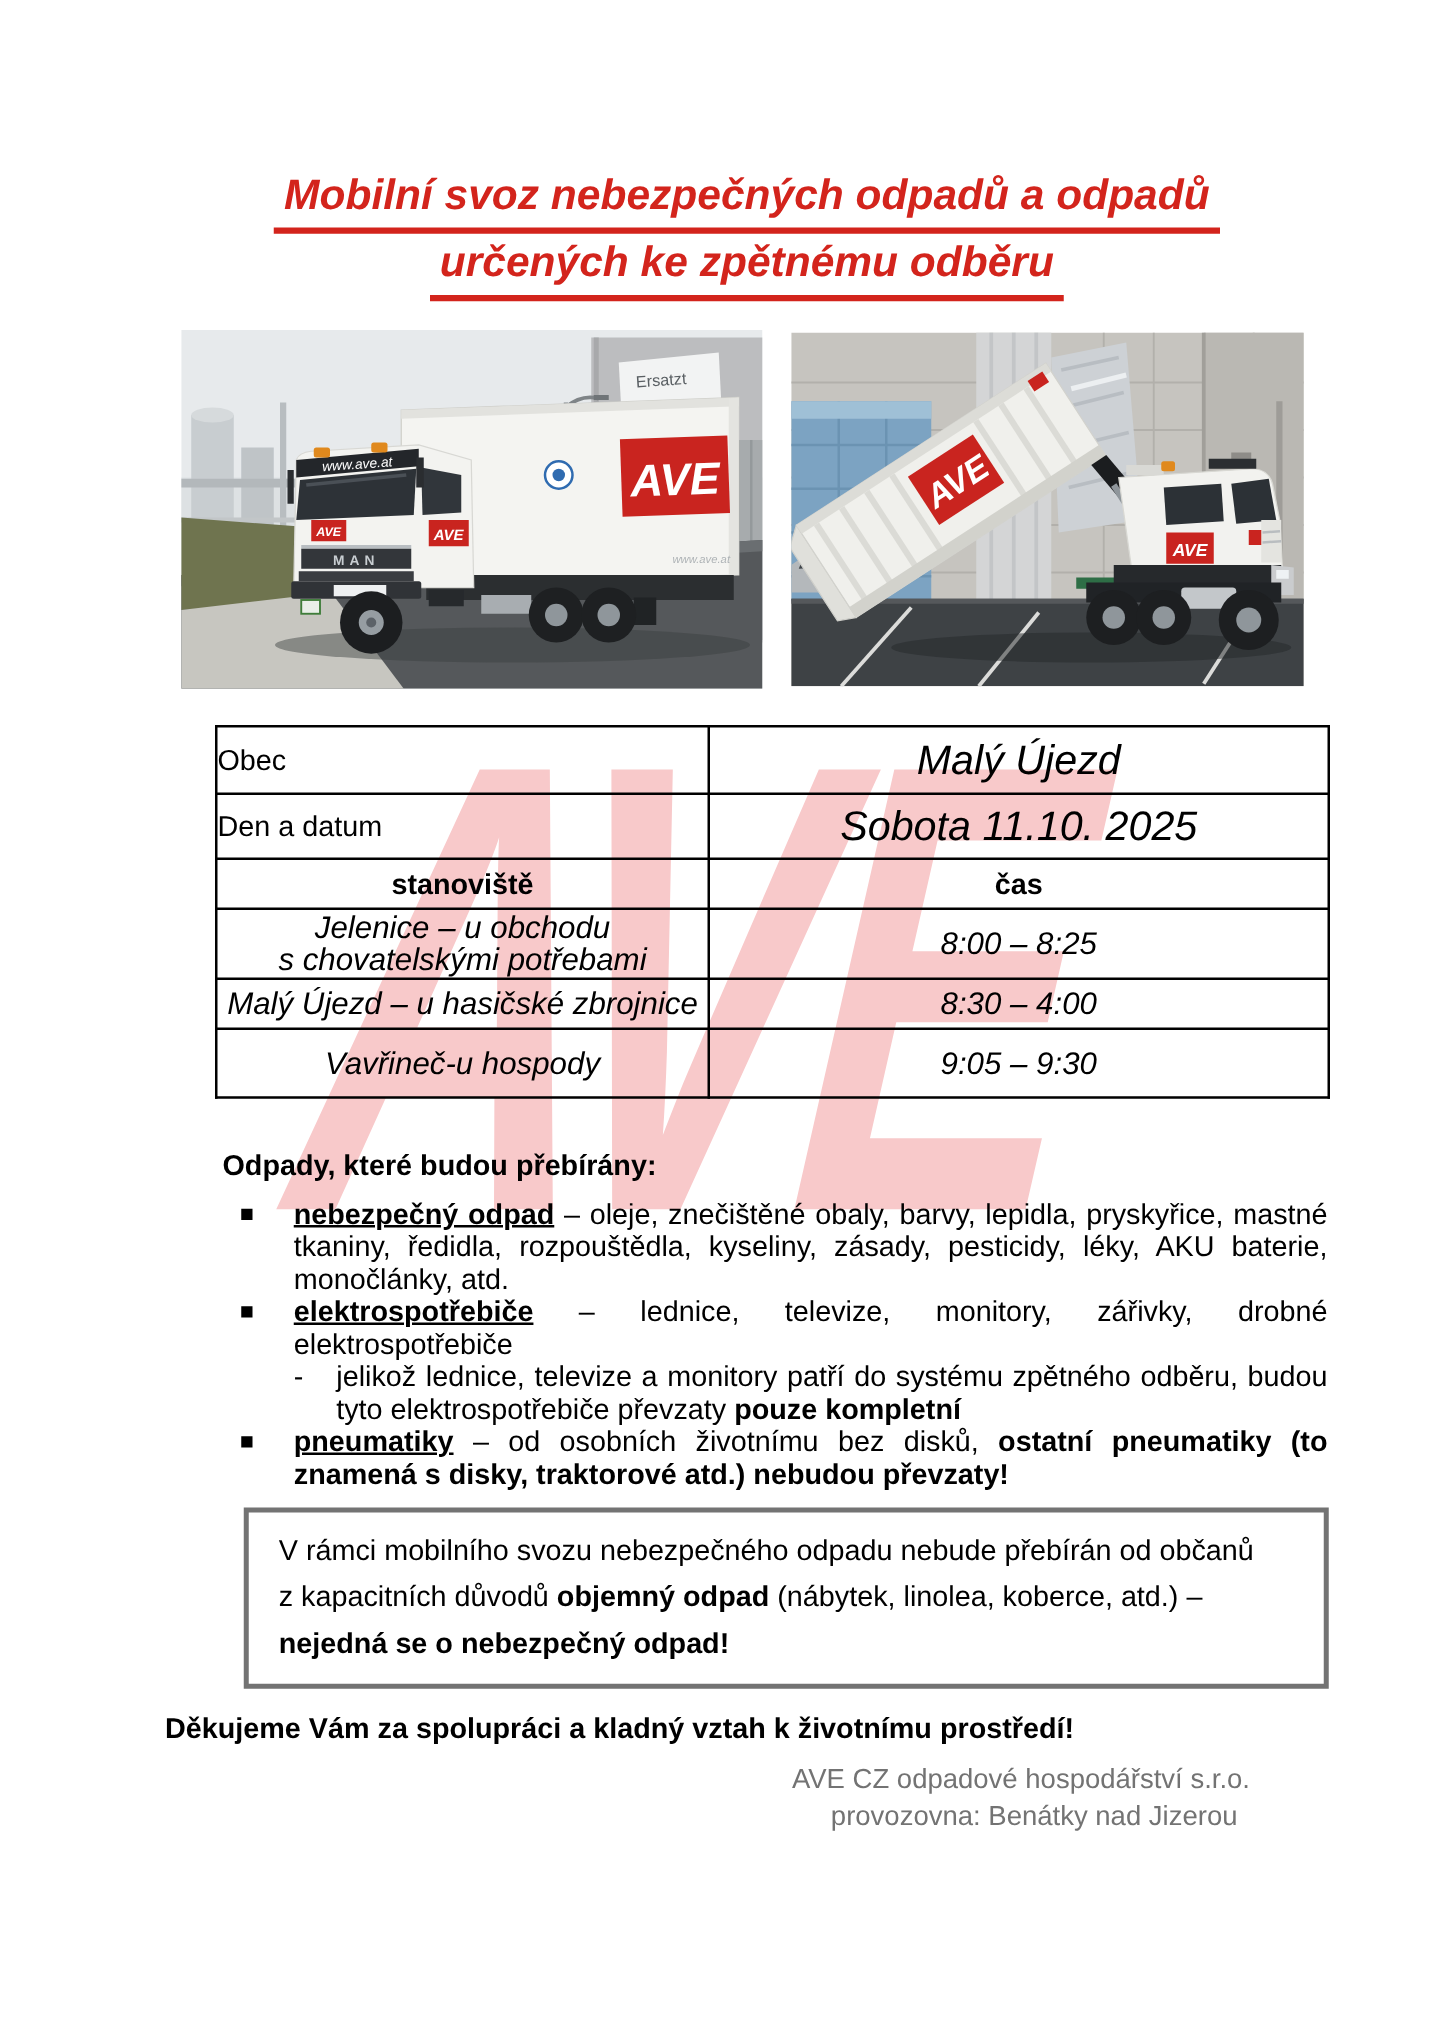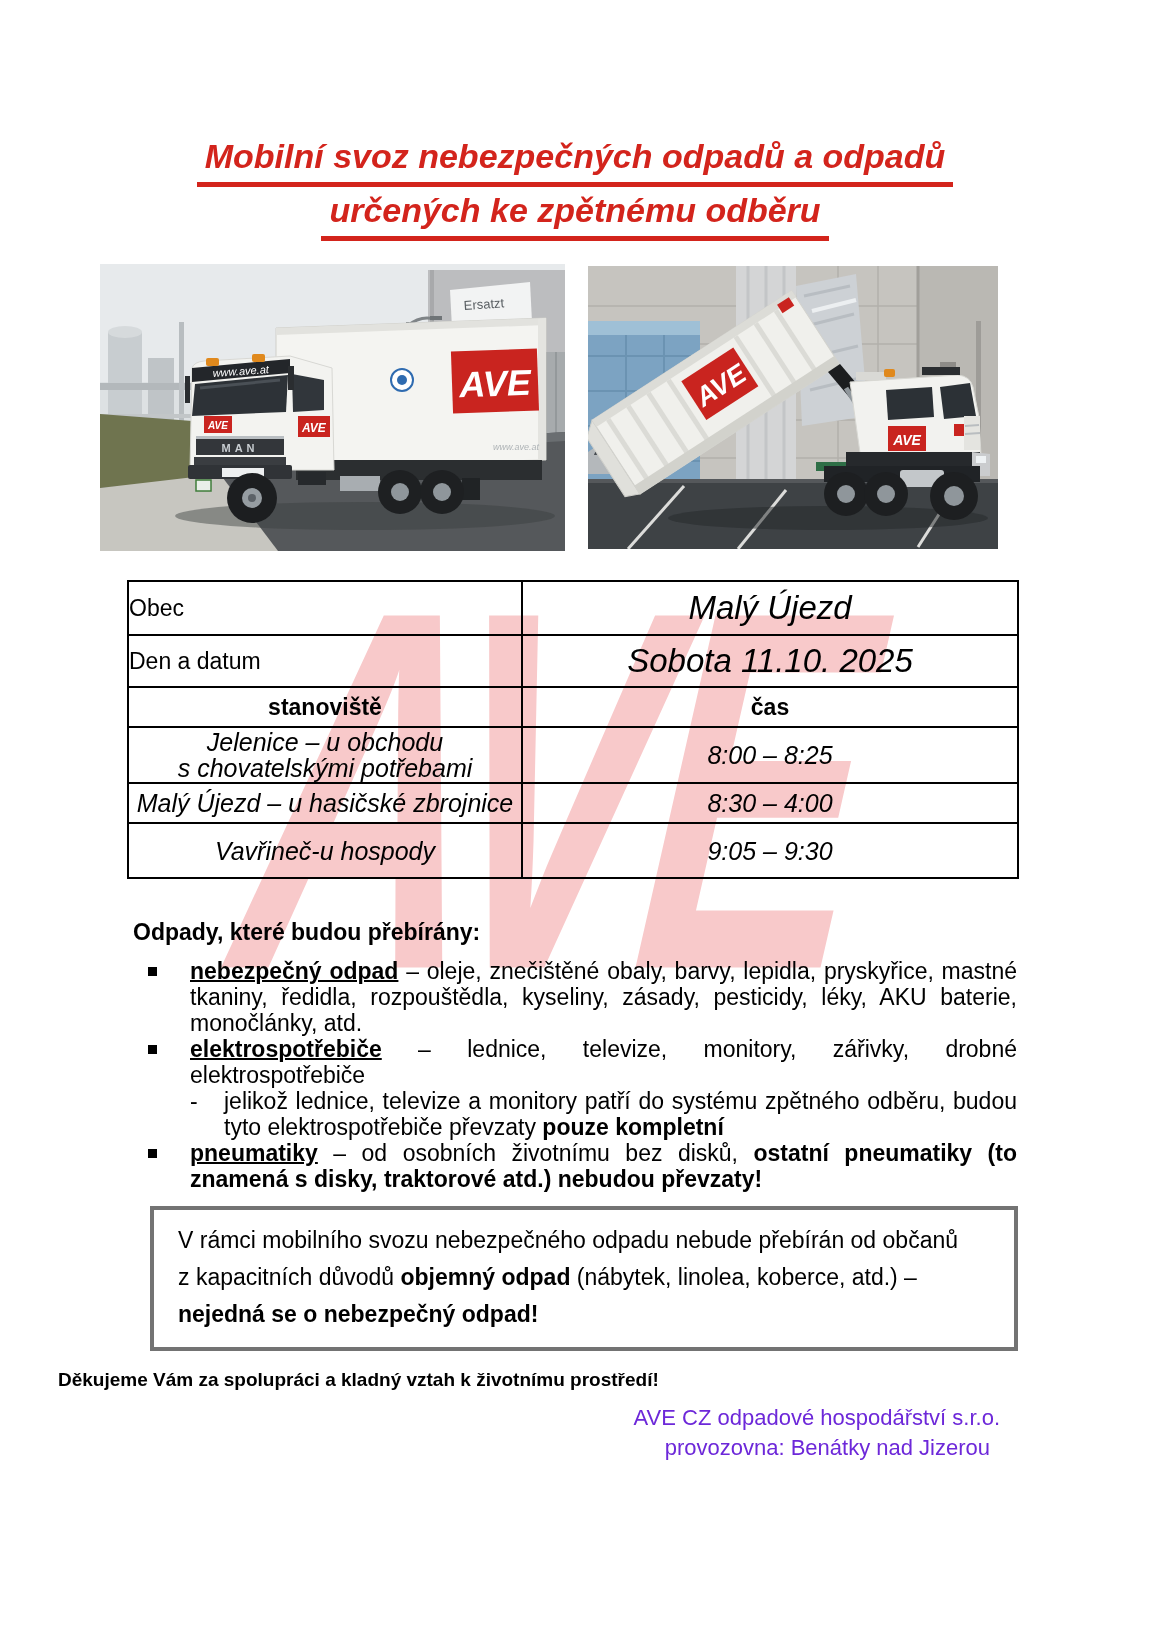--- a/index.html
+++ b/index.html
@@ -4,21 +4,21 @@
 <style>
   html,body{margin:0;padding:0;background:#ffffff;}
   .page{position:relative;width:1150px;height:1626px;background:#ffffff;overflow:hidden;
         font-family:"Liberation Sans", sans-serif;color:#000;}
   
   .watermark{position:absolute;left:110px;top:535px;width:930px;height:520px;z-index:0;
              display:flex;align-items:flex-start;justify-content:center;pointer-events:none;
              font-style:italic;font-weight:bold;font-size:330px;line-height:330px;
              letter-spacing:-16px;color:#f8c9ca;
              transform:scale(1.0,1.55) skewX(-9deg);transform-origin:50% 0;}
-  .content{position:relative;z-index:1;}
+  .content{position:relative;z-index:1;padding-left:45px;}
   
   .title{margin:133px 40px 0;text-align:center;color:#d3241c;
          font-style:italic;font-weight:bold;font-size:34px;line-height:46px;}
   .tline{display:inline-block;border-bottom:5px solid #d3241c;padding:0 8px 3px;}
   
   .photos{display:flex;gap:23px;margin:23px 0 0 100px;align-items:flex-start;}
   .photo-right{margin-top:2px;}
   
   table.schedule{margin:29px 0 0 127px;border-collapse:collapse;width:890px;table-layout:fixed;border-radius:26px;}
   table.schedule td{border:2.5px solid #000;padding:0;background:transparent;vertical-align:middle;}
@@ -35,22 +35,22 @@
   .bullet-text{width:827px;font-size:23px;line-height:26px;text-align:justify;}
   .lead{font-weight:bold;text-decoration:underline;text-decoration-thickness:2px;}
   .bold{font-weight:bold;}
   .sub{display:flex;margin-left:42px;}
   .sub-marker{width:34px;flex:none;font-size:23px;line-height:26px;}
   .sub-text{flex:1;font-size:23px;line-height:26px;text-align:justify;}
   .info-box{margin:14px 0 0 150px;width:812px;border:4px solid #737373;
             padding:12px 24px 14px;font-size:23px;line-height:37px;}
   .request{margin:12px 133px 0;font-size:23px;font-weight:bold;line-height:36px;text-align:justify;}
   .request span{text-decoration:underline;text-decoration-thickness:3px;text-underline-offset:4px;}
-  .thanks{margin:18px 58px 0;font-size:19px;font-weight:bold;}
-  .footer{margin:12px 150px 0 0;text-align:right;font-size:22px;line-height:30px;color:#6d28d9;}
+  .thanks{margin:18px 87px 0;font-size:23px;font-weight:bold;}
+  .footer{margin:12px 150px 0 0;text-align:right;font-size:22px;line-height:30px;color:#737373;}
   .footer .branch{padding-right:10px;}
 </style>
 </head>
 <body>
 
 <div class="page">
 
   <div class="watermark">AVE</div>
 
   <div class="content">

